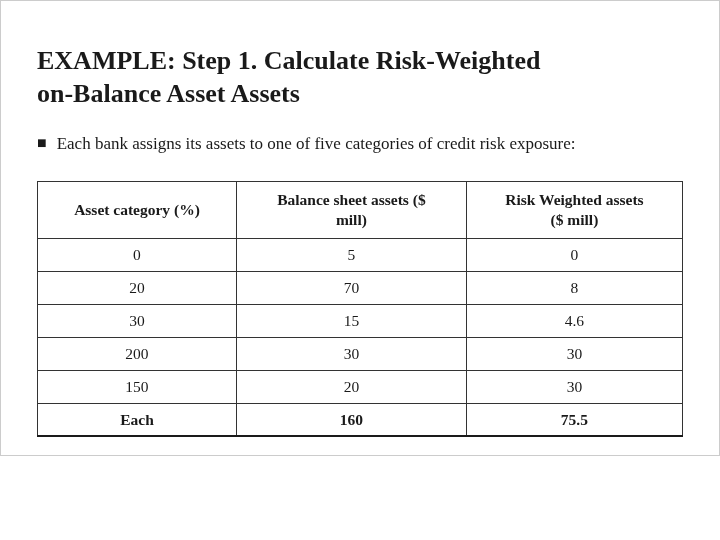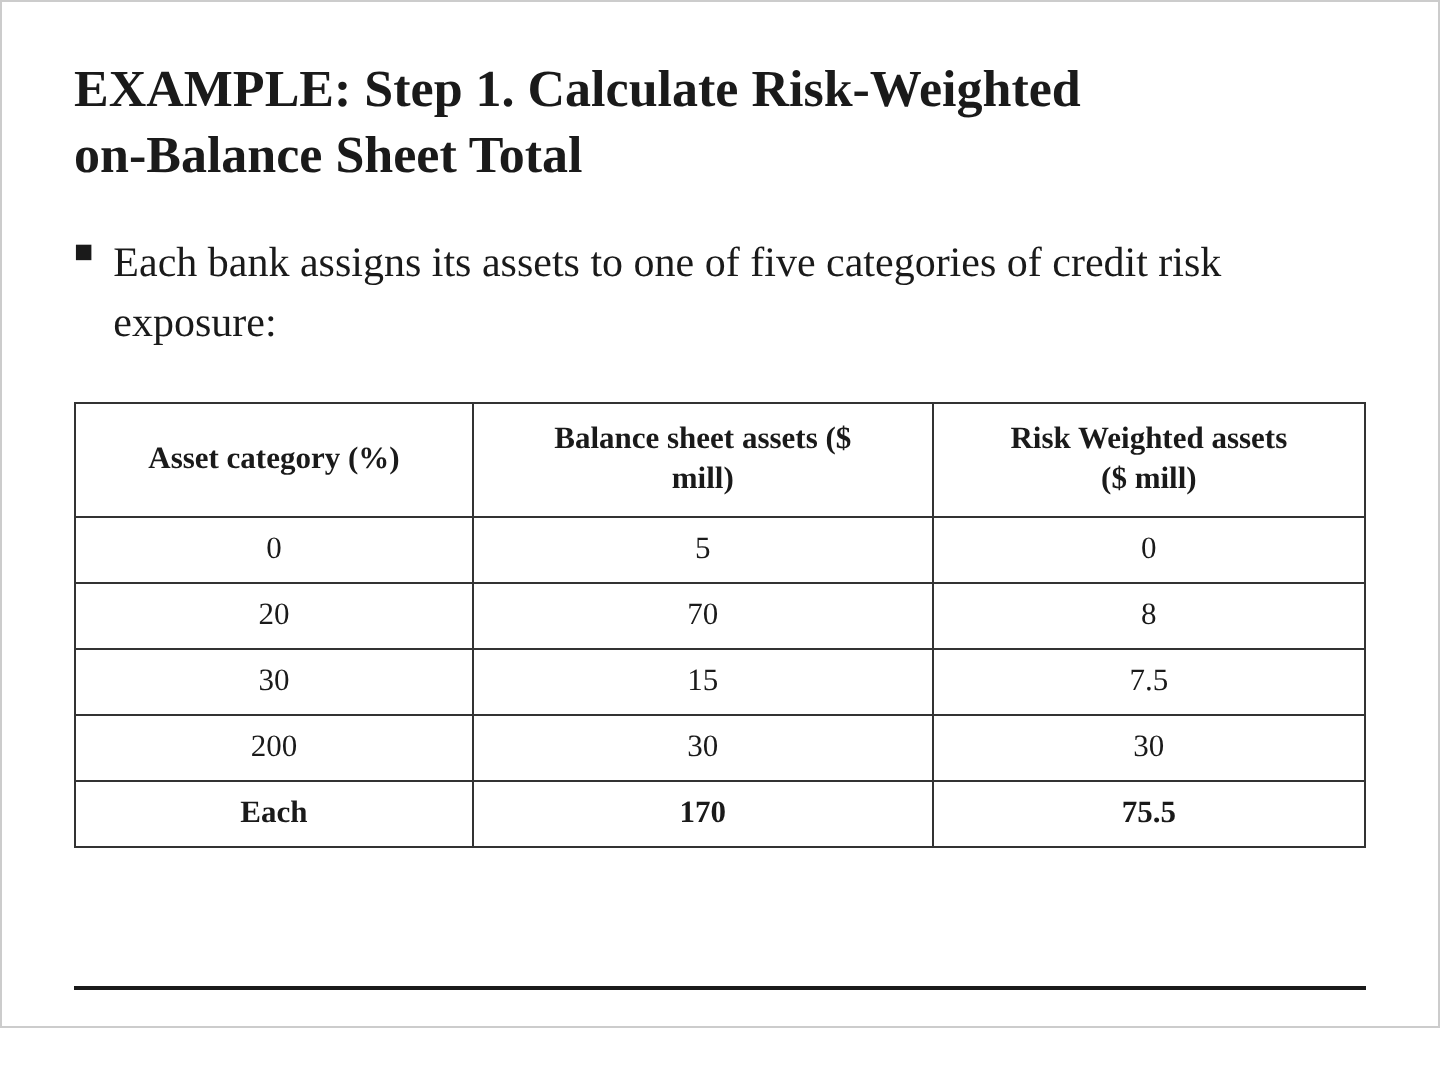--- a/index.html
+++ b/index.html
@@ -11,22 +11,22 @@
     body {
       width: 720px;
       height: 540px;
       background: #ffffff;
       font-family: 'Times New Roman', Times, serif;
       overflow: hidden;
     }
 
     .slide {
       width: 720px;
-      height: 514px;
-      padding: 28px 36px 28px 36px;
+      height: 456px;
+      padding: 44px 36px 28px 36px;
       background: #ffffff;
       border: 1px solid #cccccc;
       position: relative;
     }
 
     .title {
       font-size: 26px;
       font-weight: bold;
       color: #1a1a1a;
       line-height: 1.25;
@@ -42,21 +42,21 @@
     }
 
     .bullet-icon {
       font-size: 16px;
       margin-top: 2px;
       flex-shrink: 0;
       color: #1a1a1a;
     }
 
     .bullet-text {
-      font-size: 21px;
+      font-size: 17px;
       color: #1a1a1a;
       line-height: 1.45;
     }
 
     .table-container {
       width: 100%;
       margin-top: 4px;
     }
 
     table {
@@ -95,21 +95,21 @@
       background: #1a1a1a;
     }
   </style>
 </head>
 <body>
 
 <div class="slide">
 
   <div class="title">
     <span>EXAMPLE: Step 1. Calculate Risk-Weighted</span><br>
-    <span>on-Balance Sheet Total</span>
+    <span>on-Balance Asset Assets</span>
   </div>
 
   <div class="bullet-section">
     <span class="bullet-icon">■</span>
     <span class="bullet-text">Each bank assigns its assets to one of five categories of credit risk exposure:</span>
   </div>
 
   <div class="table-container">
     <table>
       <thead>
@@ -126,30 +126,35 @@
             <td>0</td>
           </tr>
           <tr>
             <td>20</td>
             <td>70</td>
             <td>8</td>
           </tr>
           <tr>
             <td>30</td>
             <td>15</td>
-            <td>7.5</td>
+            <td>4.6</td>
           </tr>
           <tr>
             <td>200</td>
             <td>30</td>
             <td>30</td>
           </tr>
           <tr>
+            <td>150</td>
+            <td>20</td>
+            <td>30</td>
+          </tr>
+          <tr>
             <td>Each</td>
-            <td>170</td>
+            <td>160</td>
             <td>75.5</td>
           </tr>
         </tbody>
     </table>
   </div>
 
   <div class="bottom-line"></div>
 </div>
 
 </body></html>

